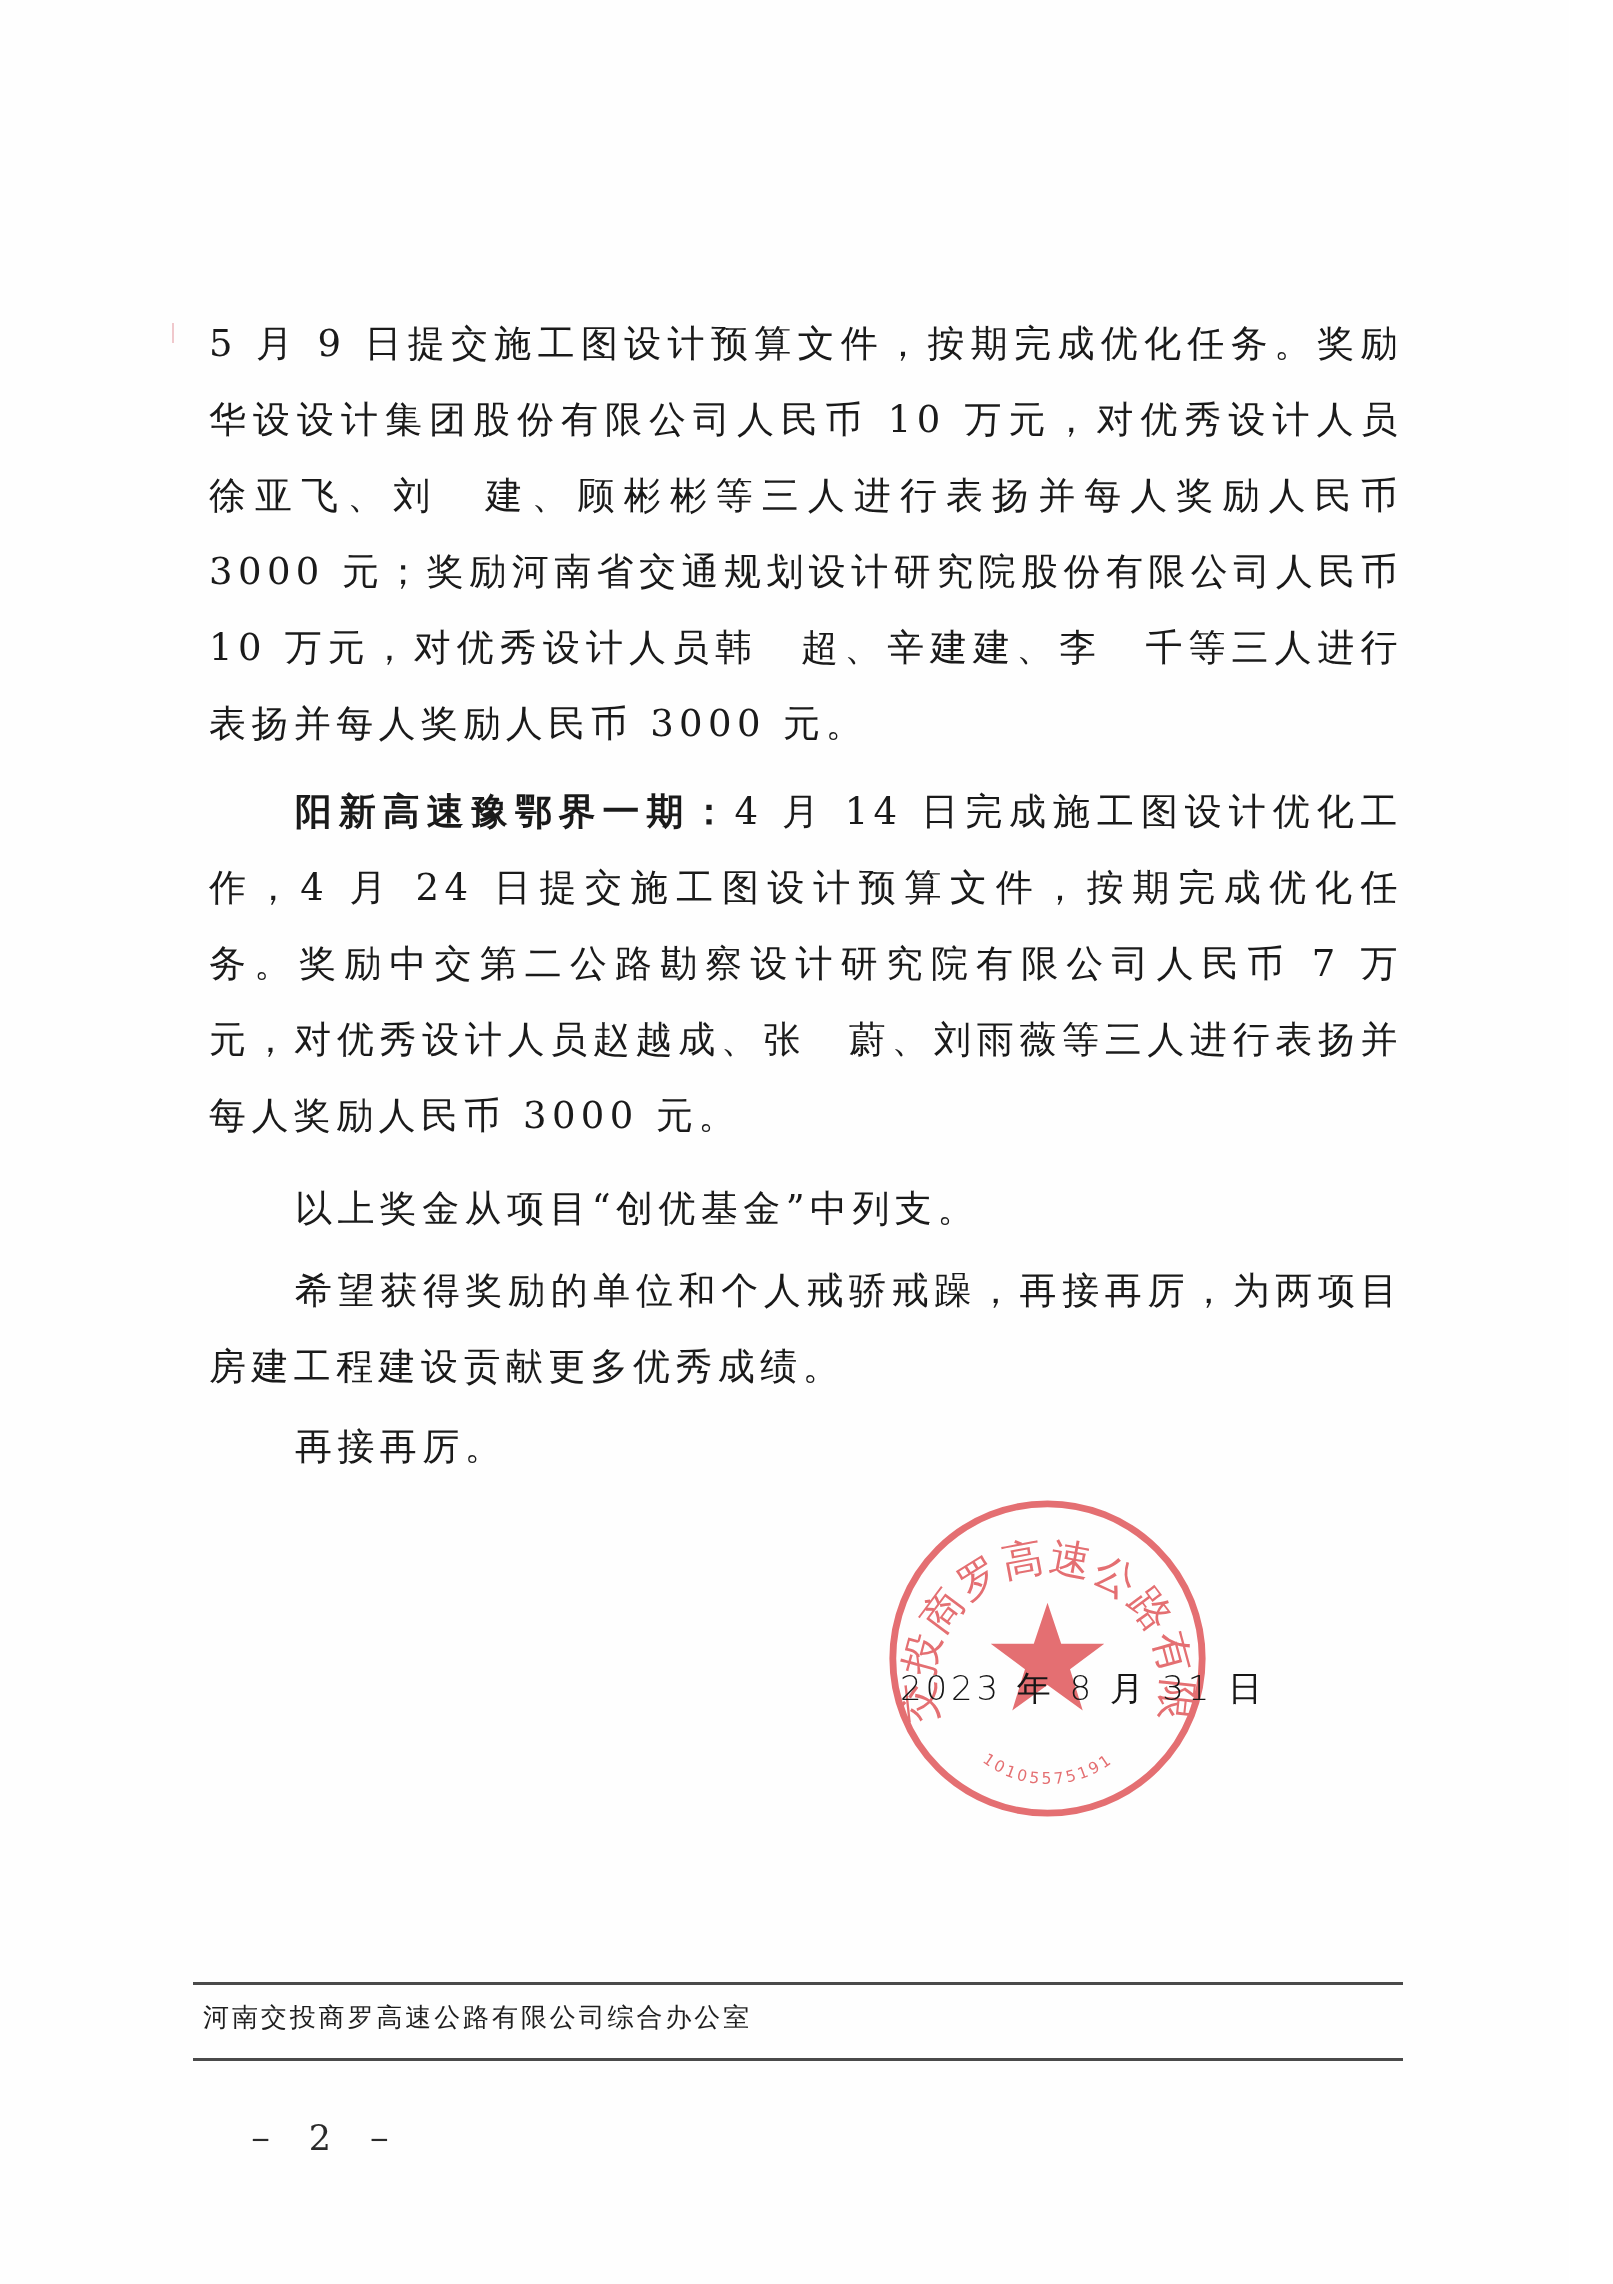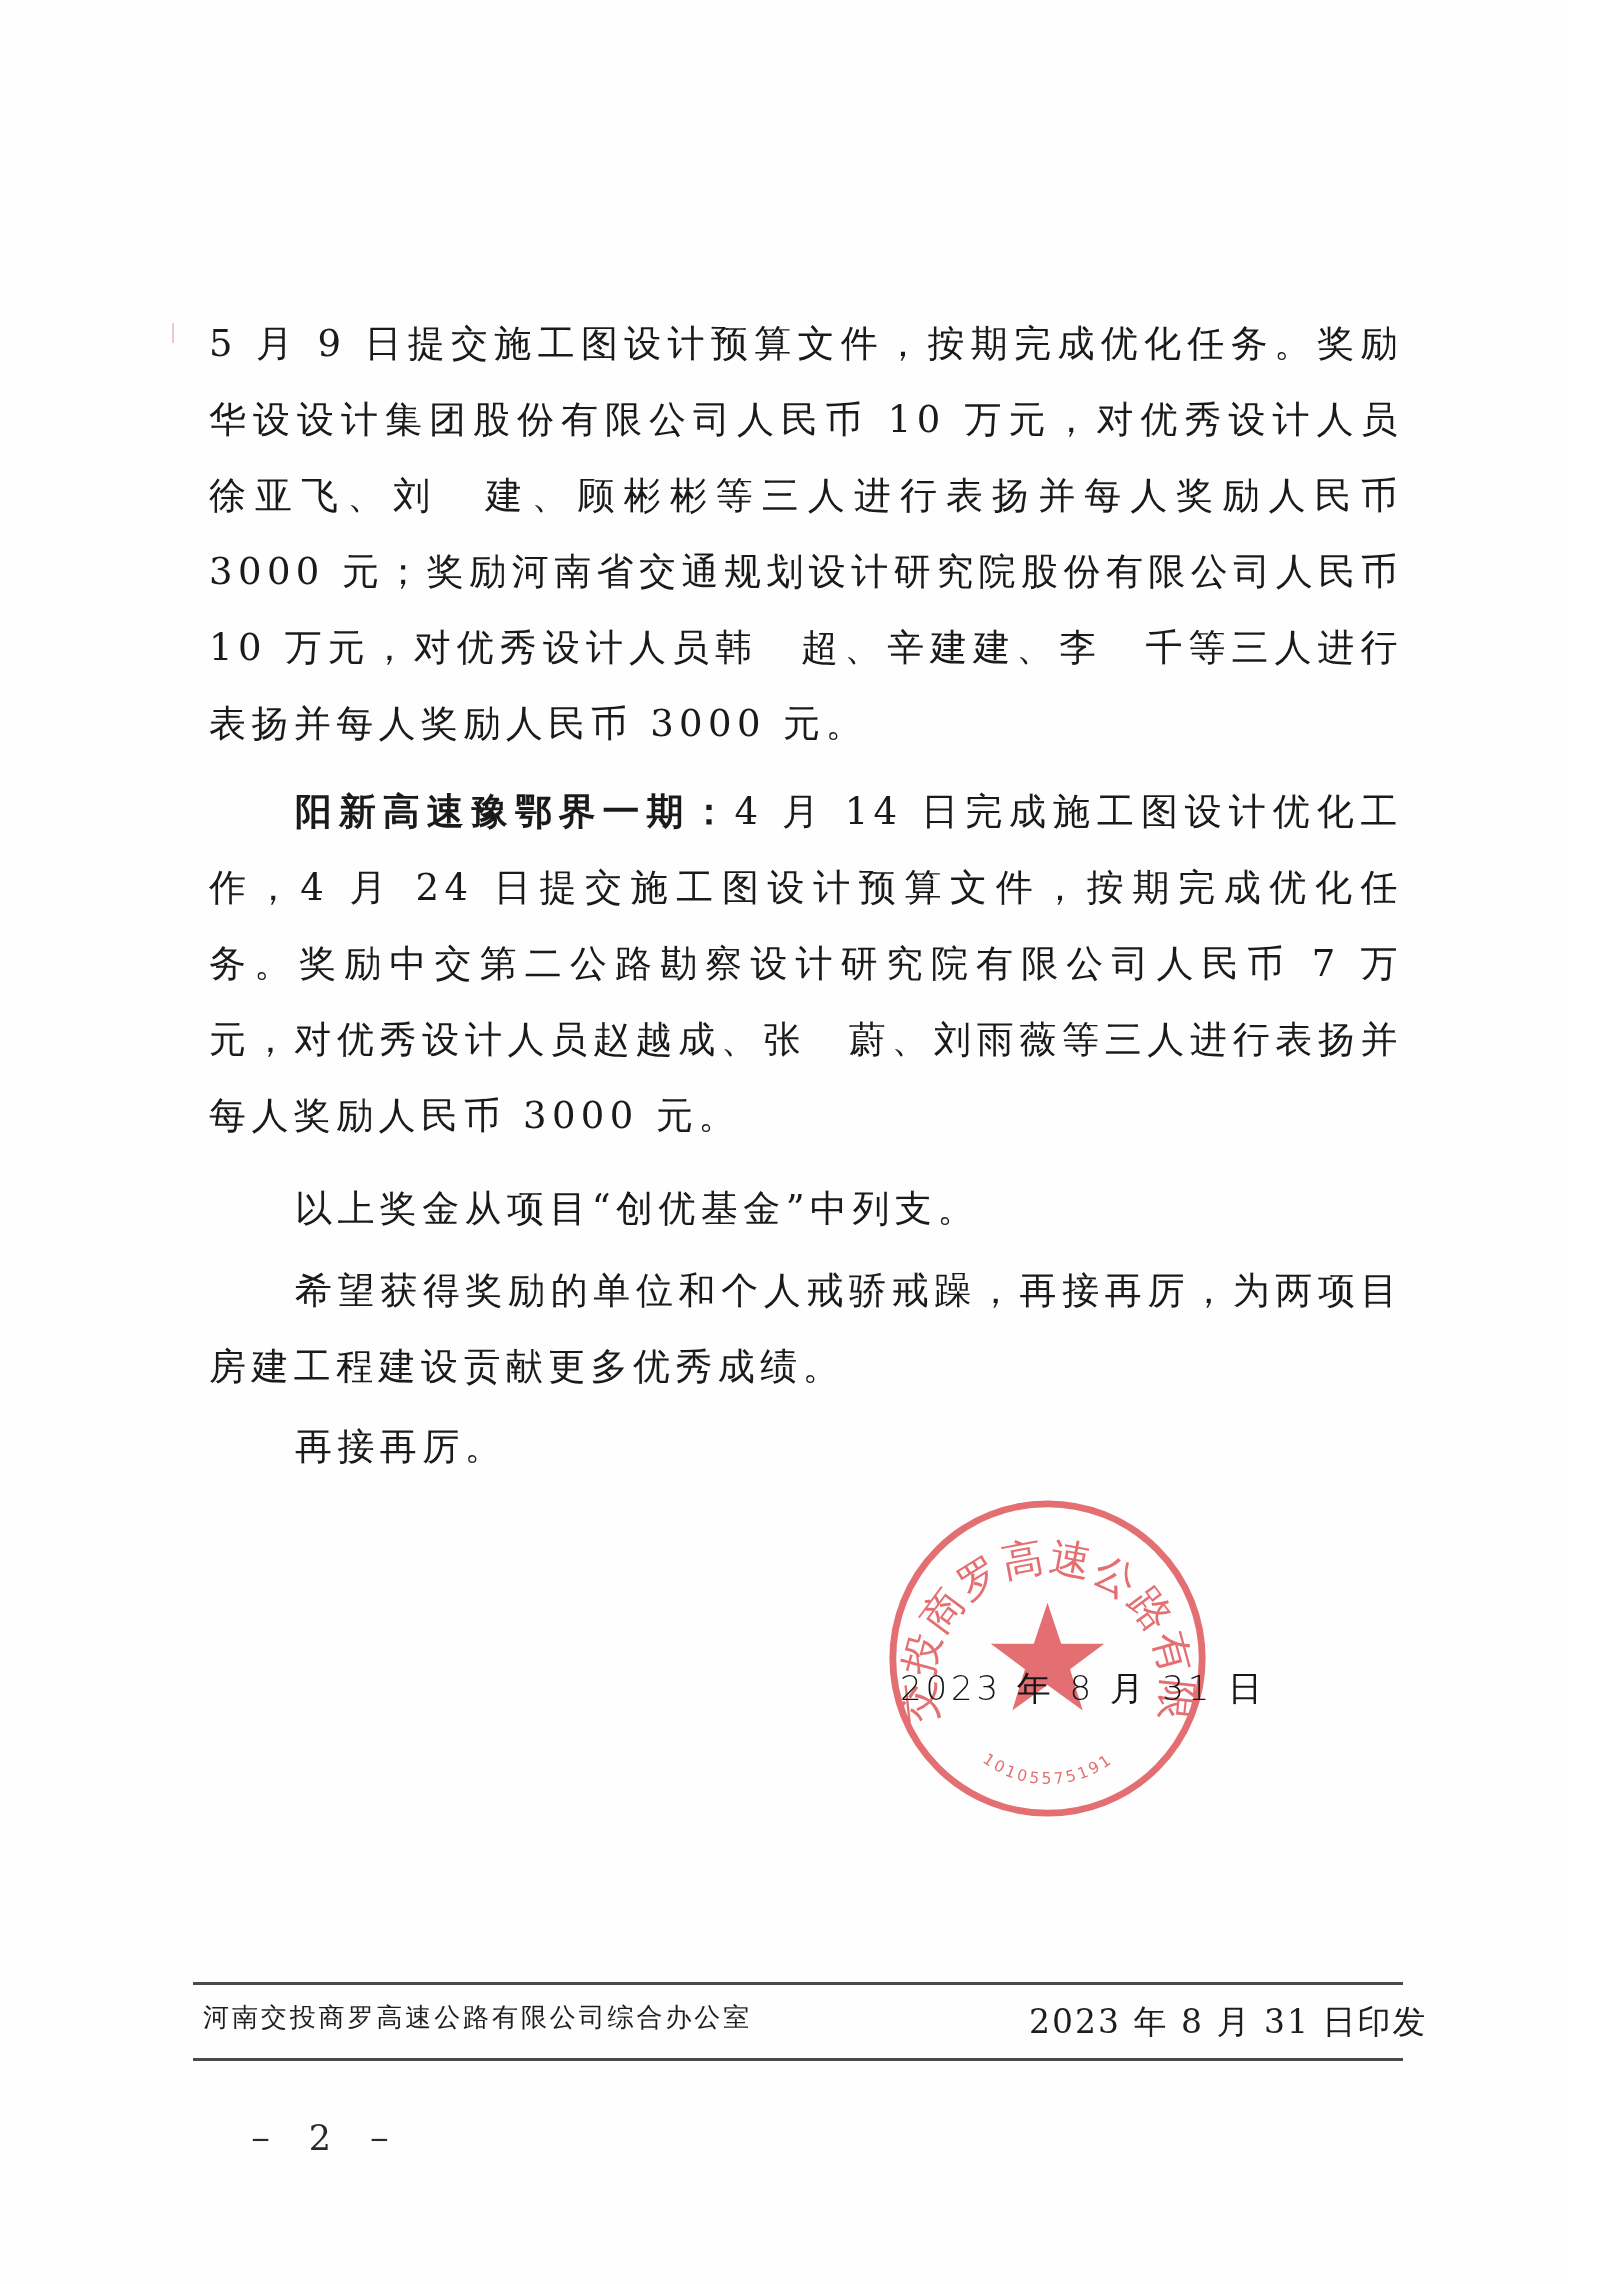--- a/index.html
+++ b/index.html
@@ -148,19 +148,18 @@
       <text font-size="16" fill="#e0575a" font-family="DejaVu Sans, sans-serif" letter-spacing="3">
         <textPath href="#codeArc" startOffset="50%" text-anchor="middle">4101055751915</textPath>
       </text>
     </svg>
   </div>
 
   <div class="date-line">2023 年 8 月 31 日</div>
 
   <div class="footer-rule rule-top"></div>
   <div class="footer-left">河南交投商罗高速公路有限公司综合办公室</div>
-  <div class="footer-right">2023 年 8 月 31 日印发</div>
   <div class="footer-rule rule-bottom"></div>
 
   <div class="page-number">－ 2 －</div>
 
 </div>
 
 
 </body></html>

